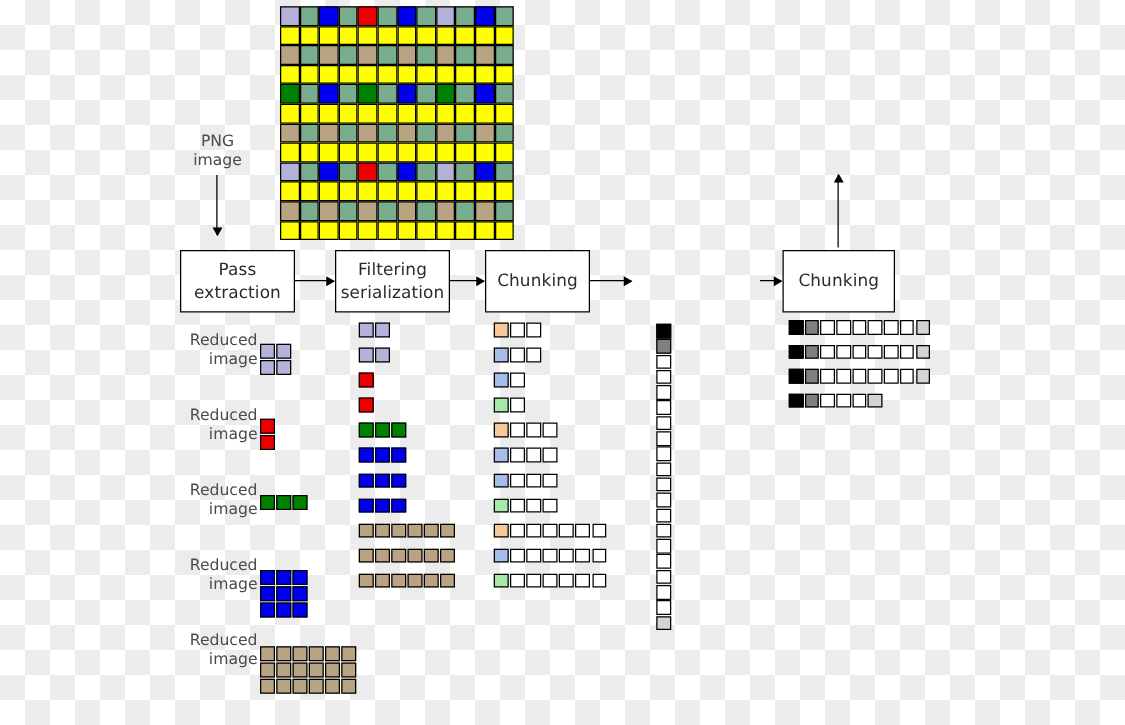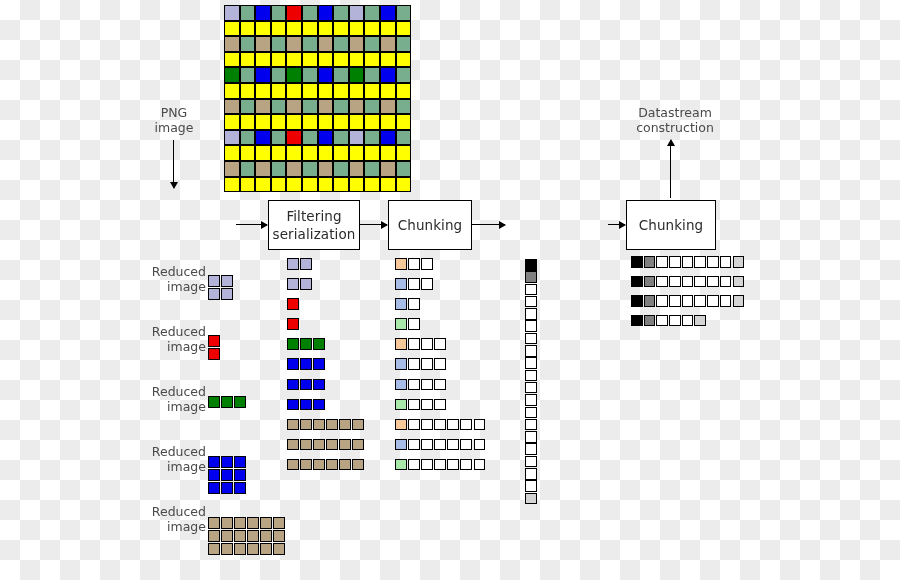--- a/index.html
+++ b/index.html
@@ -243,23 +243,28 @@
       <div class="cell" style="width: 15.6px; height: 15.6px; box-sizing: border-box; border: 1.3px solid rgb(0, 0, 0); background: rgb(255, 255, 0);"></div>
       <div class="cell" style="width: 15.6px; height: 15.6px; box-sizing: border-box; border: 1.3px solid rgb(0, 0, 0); background: rgb(255, 255, 0);"></div>
       <div class="cell" style="width: 15.6px; height: 15.6px; box-sizing: border-box; border: 1.3px solid rgb(0, 0, 0); background: rgb(255, 255, 0);"></div>
       <div class="cell" style="width: 15.6px; height: 15.6px; box-sizing: border-box; border: 1.3px solid rgb(0, 0, 0); background: rgb(255, 255, 0);"></div>
       <div class="cell" style="width: 15.6px; height: 15.6px; box-sizing: border-box; border: 1.3px solid rgb(0, 0, 0); background: rgb(255, 255, 0);"></div>
     </div>
 
   <div class="tlabel center" style="left:142px;top:106px;width:64px;"><span>PNG</span><br><span>image</span></div>
   <div class="varrow-down" style="left:173px;top:140px;height:48px;"></div>
 
-  <div class="tlabel center" style="left:620px;top:106px;width:110px;"><span>Datastream</span><br><span>construction</span></div>
   <div class="varrow-up" style="left:670px;top:140px;height:58px;"></div>
 
+  <div class="pbox" style="left:144px;top:200px;width:92px;height:50px;">
+    <div>
+      <span>Pass</span>
+      <span>extraction</span>
+    </div>
+  </div>
 
   <div class="pbox" style="left:268px;top:200px;width:92px;height:50px;">
     <div>
       <span>Filtering</span>
       <span>serialization</span>
     </div>
   </div>
 
   <div class="pbox" style="left:388px;top:200px;width:84px;height:50px;">
     <div>

